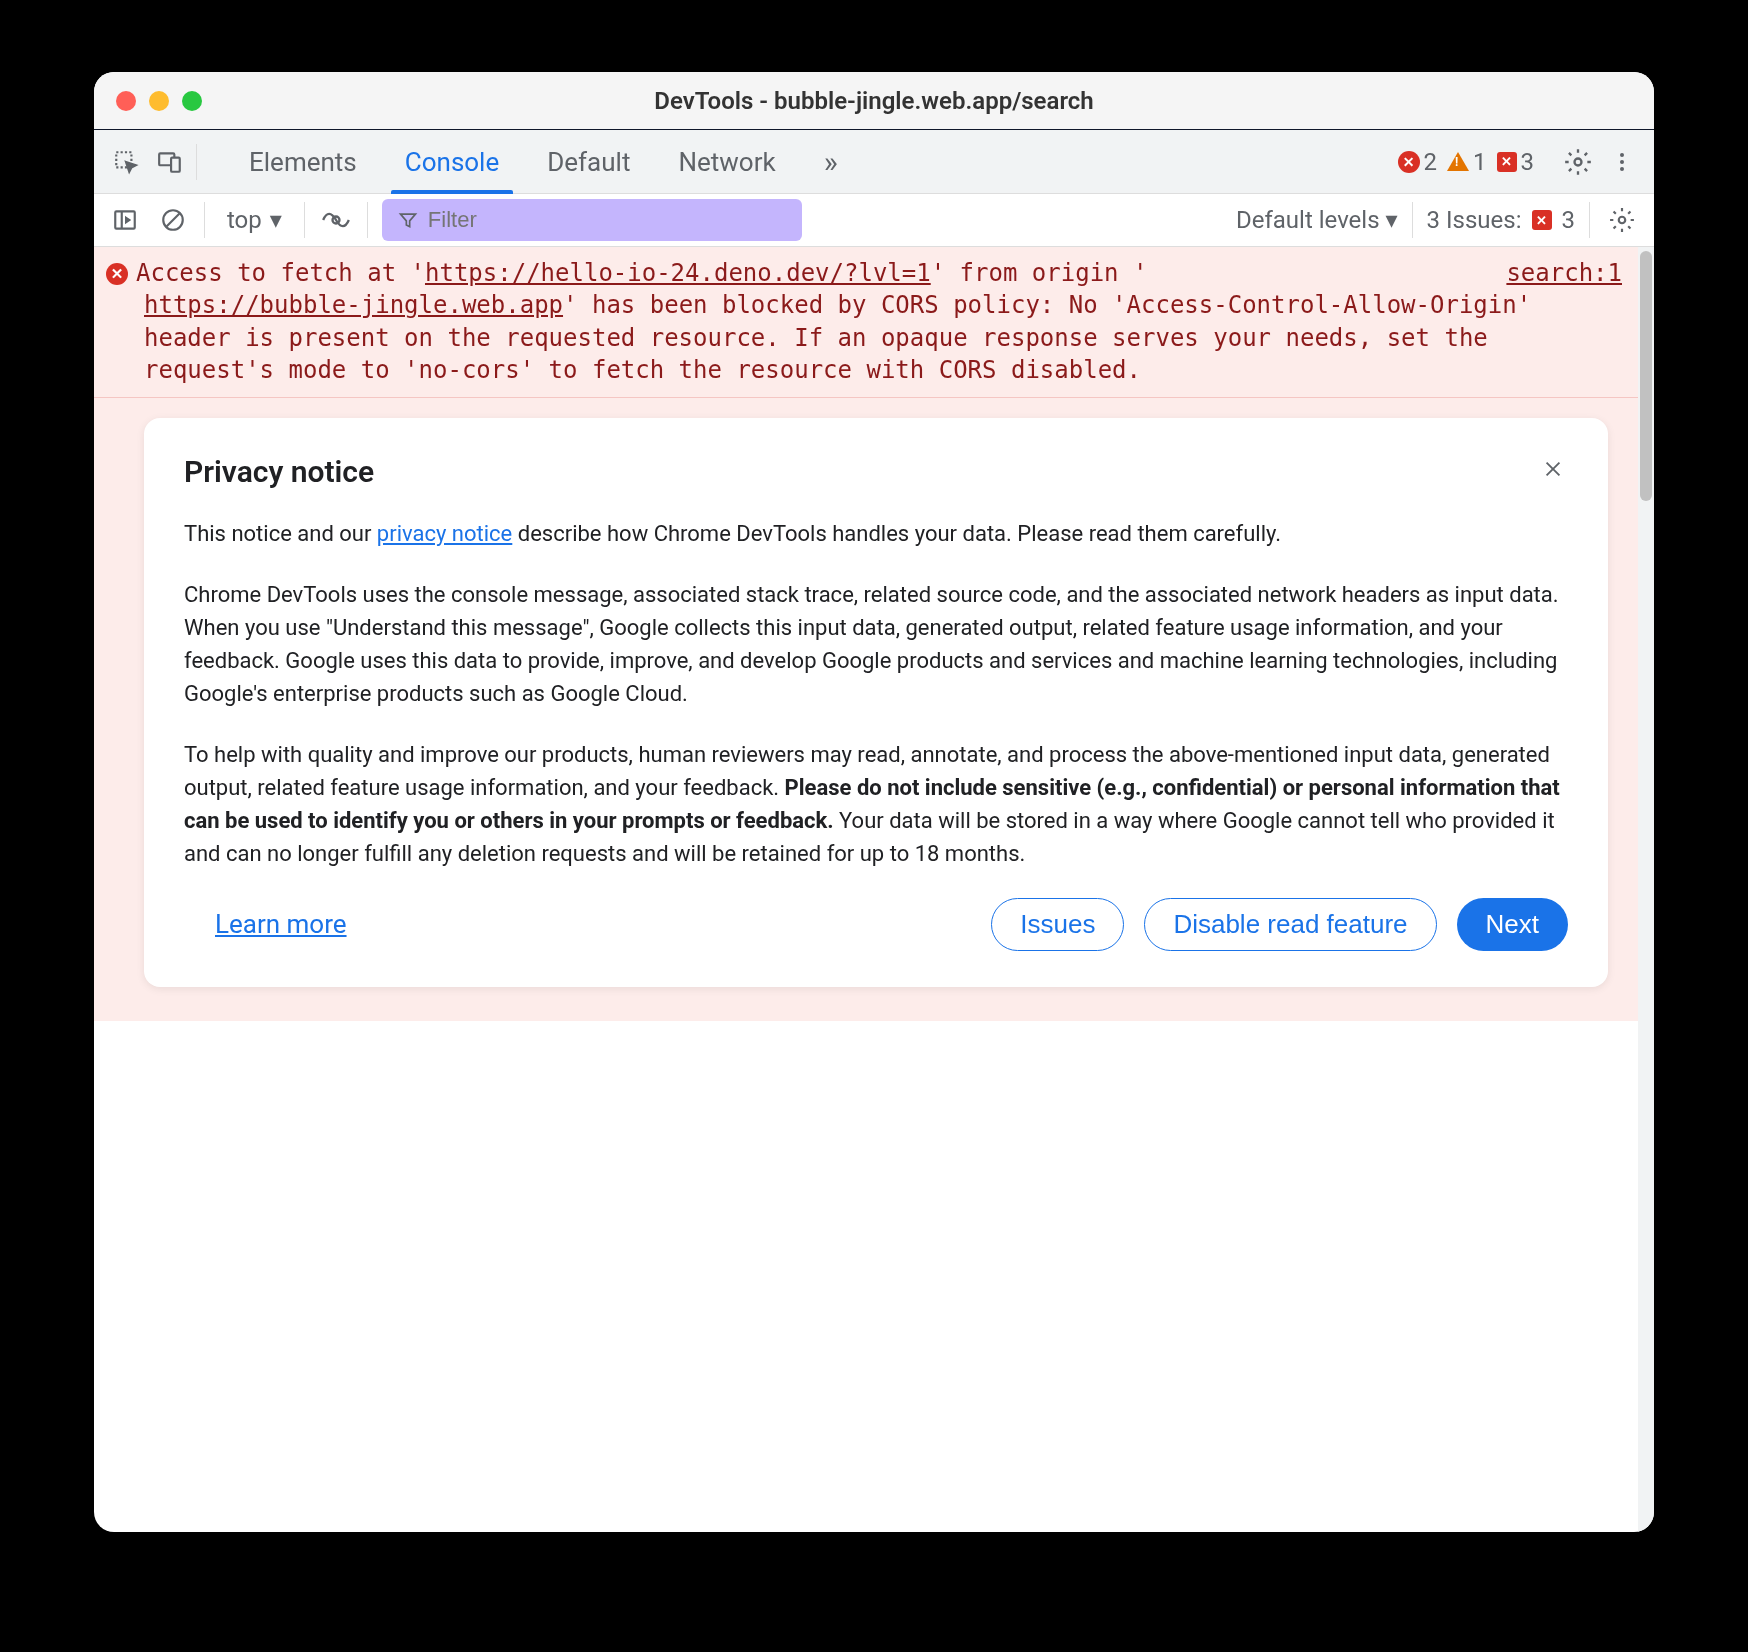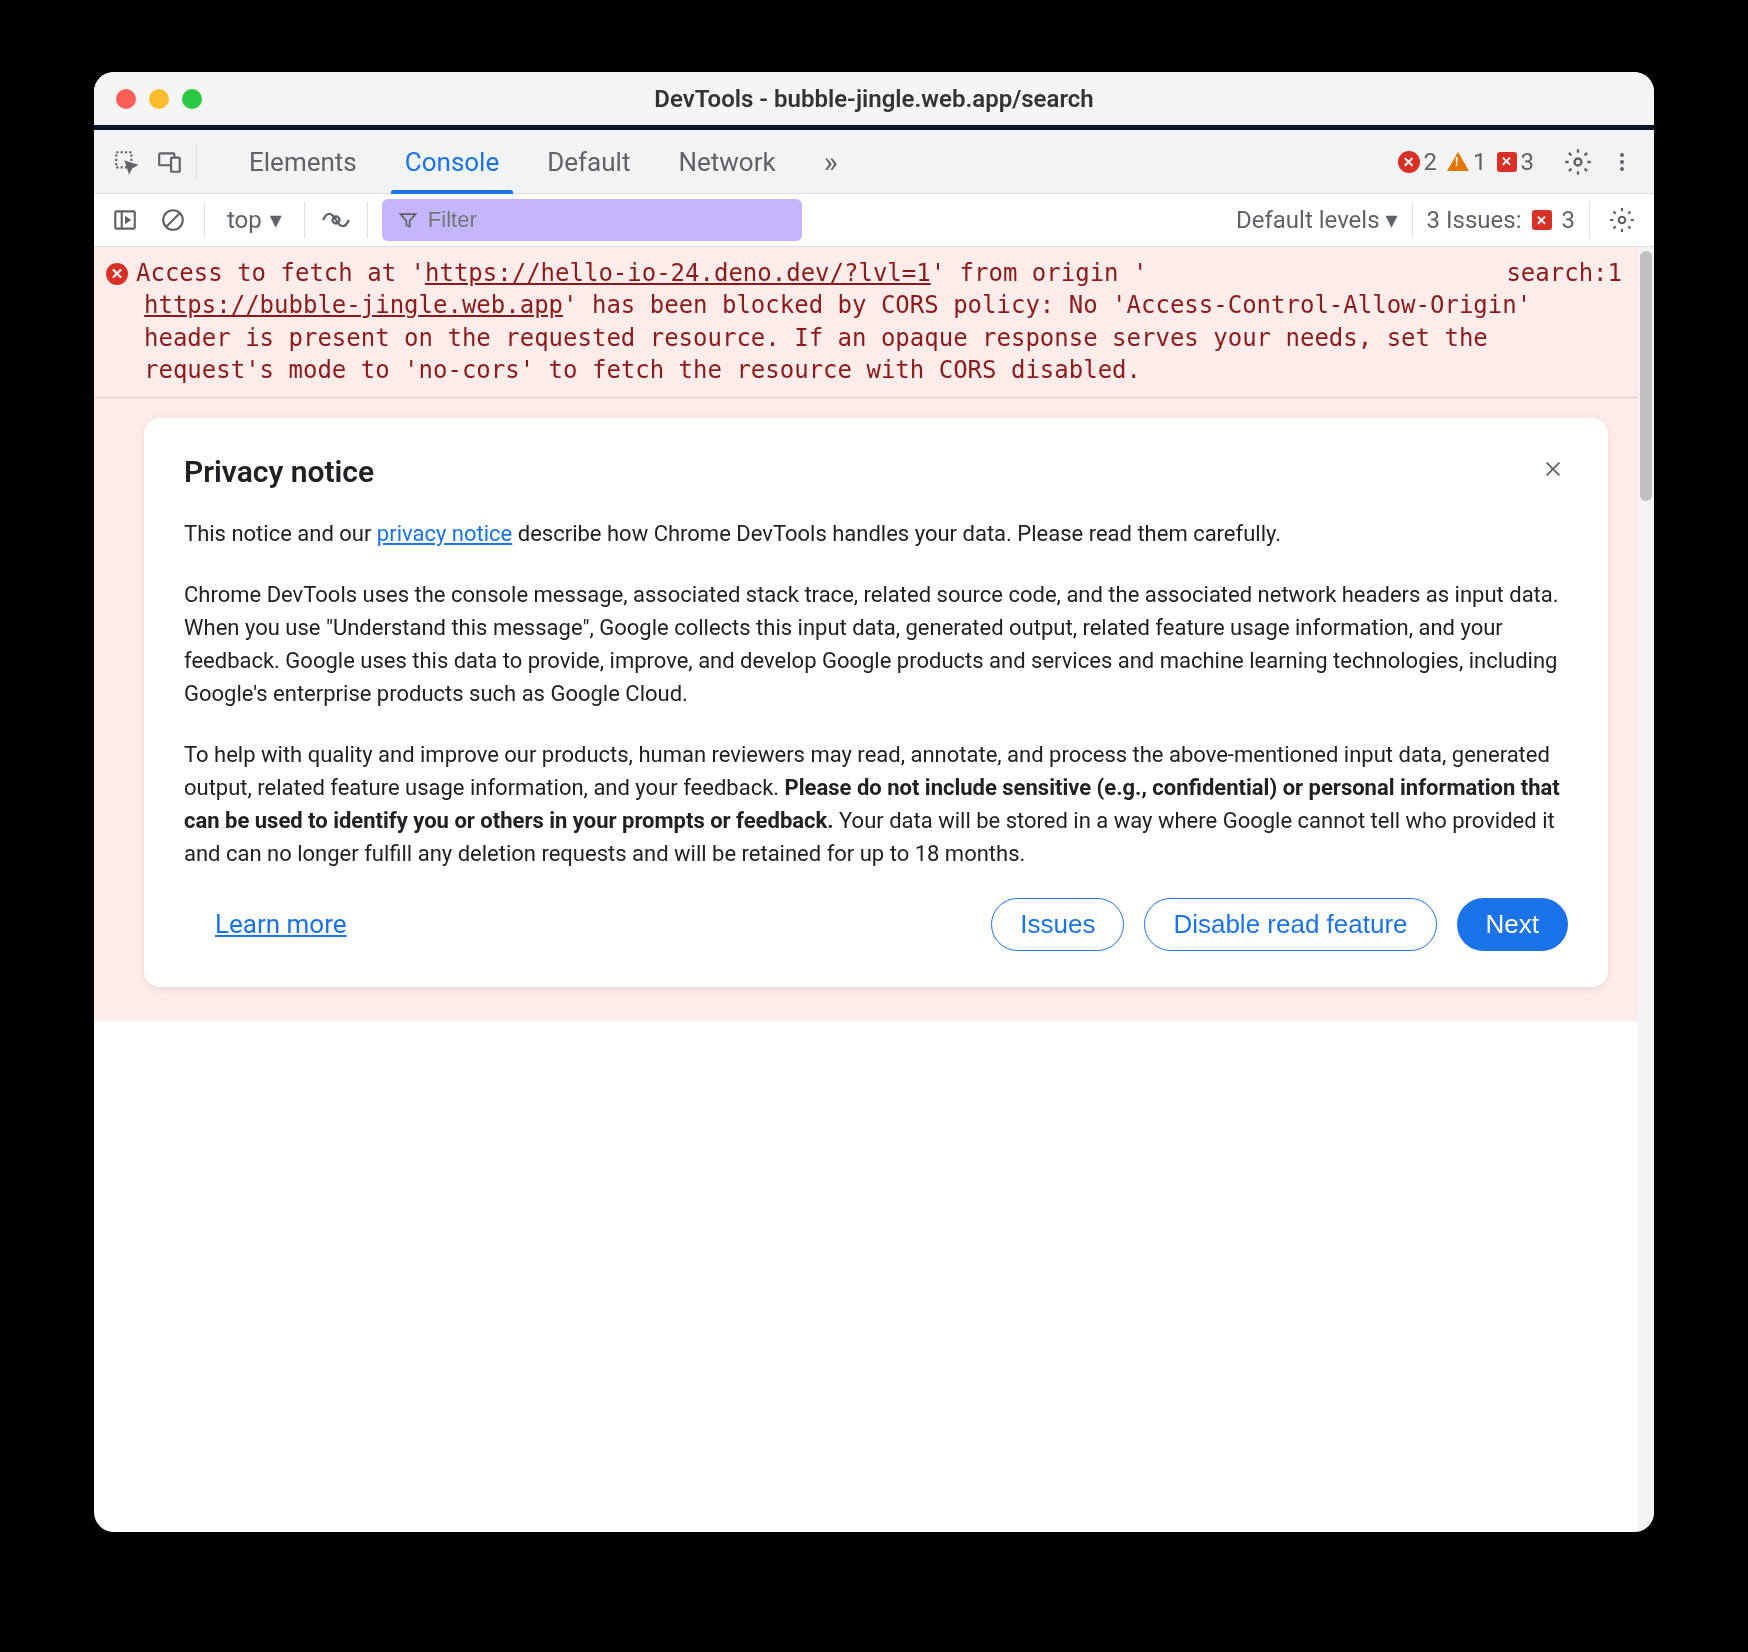--- a/index.html
+++ b/index.html
@@ -22,21 +22,21 @@
     box-shadow: 0 20px 60px rgba(0,0,0,0.5);
     display: flex;
     flex-direction: column;
   }
   .titlebar {
     height: 58px;
     background: #f5f5f5;
     display: flex;
     align-items: center;
     padding: 0 20px;
-    border-bottom: 5px solid #0f172a;
+    border-bottom: 1px solid #0f172a;
     position: relative;
   }
   .traffic-lights { display: flex; gap: 13px; position: absolute; left: 22px; }
   .traffic-light { width: 20px; height: 20px; border-radius: 50%; }
   .tl-red { background: #ff5f57; }
   .tl-yellow { background: #febc2e; }
   .tl-green { background: #28c840; }
   .window-title { flex: 1; text-align: center; font-size: 24px; font-weight: 600; color: #333; }
 
   .tabbar {
@@ -92,21 +92,21 @@
     border-bottom: 1px solid #f5c6c3;
     padding: 10px 16px 10px 12px;
     font-family: Menlo, Monaco, Consolas, monospace;
     font-size: 24px;
     line-height: 1.35;
     color: #8b1a1a;
     position: relative;
   }
   .error-icon { display:inline-flex; width:22px; height:22px; background:#d93025; border-radius:50%; color:#fff; align-items:center; justify-content:center; font-size:15px; font-weight:bold; vertical-align:middle; margin-right:8px; font-family:sans-serif; }
   .error-link { color:#8b1a1a; text-decoration:underline; cursor:pointer; }
-  .error-source { float:right; color:#8b1a1a; cursor:pointer; }
+  .error-source { float:right; color:#8b1a1a; text-decoration:underline; cursor:pointer; }
   .error-body { padding-left: 38px; }
 
   .privacy-card {
     background:#fff;
     margin: 20px 30px 20px 50px;
     border-radius: 16px;
     padding: 36px 40px;
     box-shadow: 0 2px 8px rgba(0,0,0,0.08);
     position:relative;
   }

